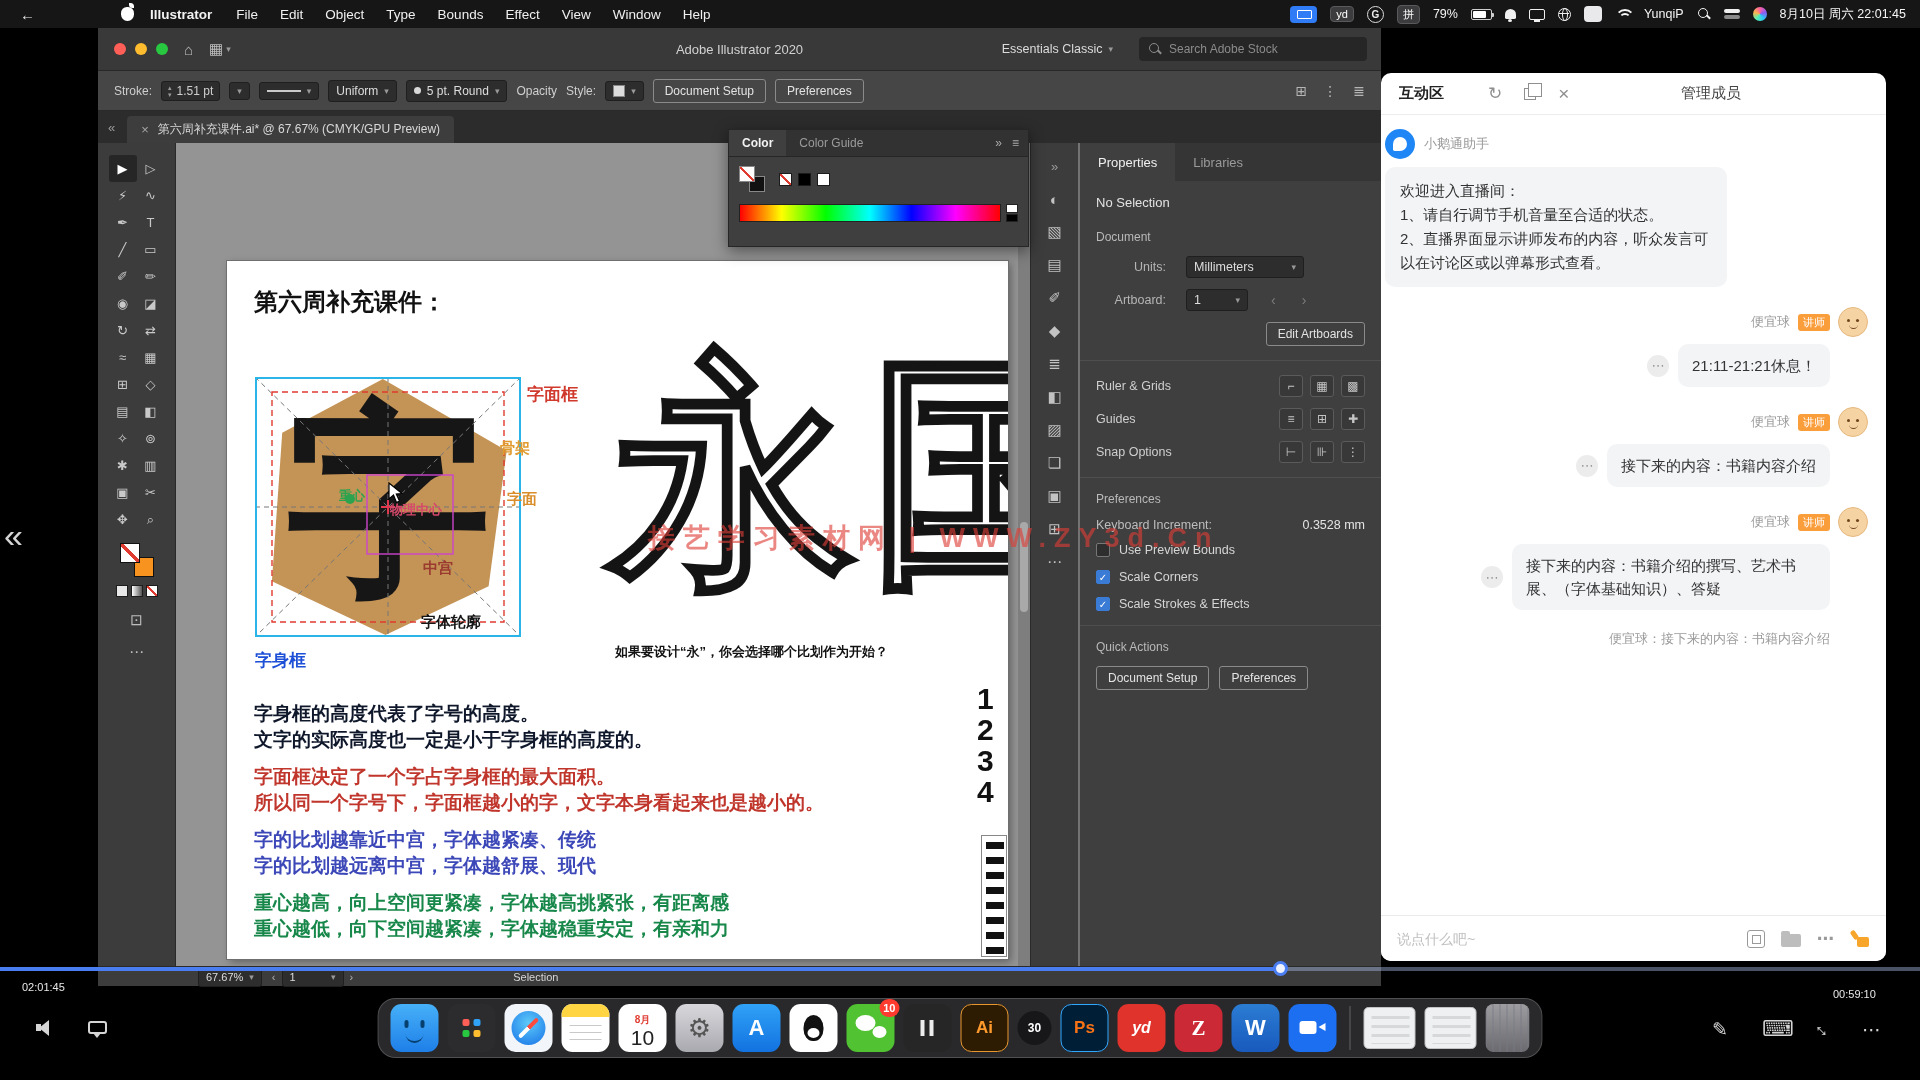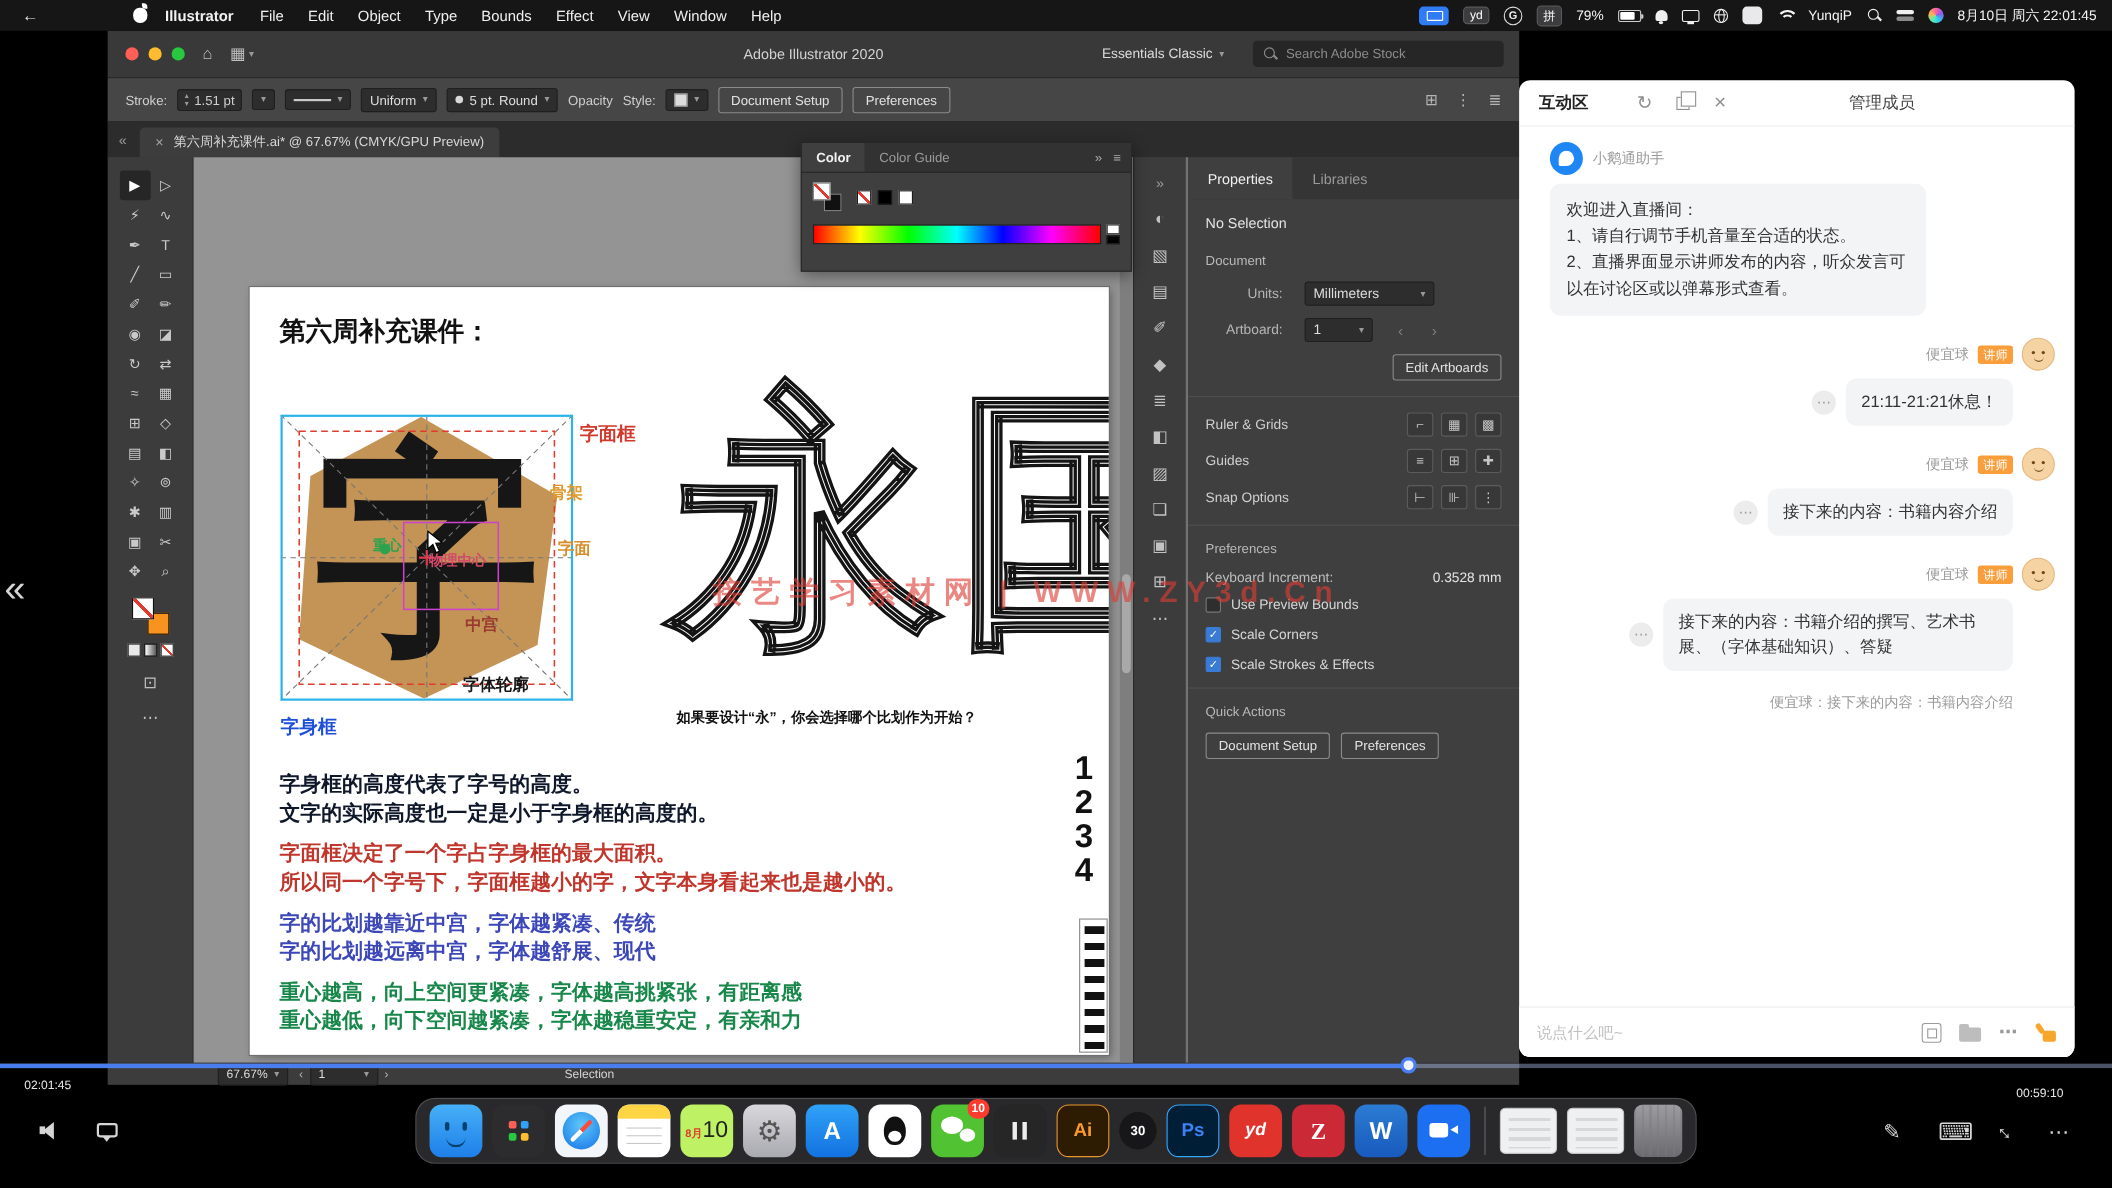--- a/index.html
+++ b/index.html
@@ -201,21 +201,21 @@
 .chat{position:absolute;left:1381px;top:73px;width:505px;height:888px;background:#fff;border-radius:10px;z-index:40;overflow:hidden}
 .chat-header{position:relative;height:42px;border-bottom:1px solid #ededed;display:flex;align-items:center;padding:0 18px}
 .chat-tab{font-size:15px;font-weight:bold;color:#222}
 .ch-icons{display:flex;align-items:center;gap:22px;margin-left:44px;color:#8f8f8f}
 .ch-refresh{font-size:17px}
 .ch-popout{position:relative;width:12px;height:12px;border:1.5px solid #8f8f8f}
 .ch-popout::after{content:"";position:absolute;left:3px;top:-6px;width:12px;height:12px;border:1.5px solid #8f8f8f;background:#fff}
 .ch-close{font-size:19px}
 .chat-members{position:absolute;left:300px;font-size:15px;color:#444}
 .chat-body{position:absolute;top:42px;bottom:46px;left:0;right:0;overflow:hidden;padding:14px 0 0 0;font-size:15px;color:#333}
-.msg-left{padding-left:28px}
+.msg-left{padding-left:4px}
 .asst-head{display:flex;align-items:center;gap:9px}
 .avatar{width:30px;height:30px;border-radius:50%;flex:0 0 auto;position:relative}
 .avatar-bot{background:#1f87f5}
 .avatar-bot::before{content:"";position:absolute;left:8px;top:8px;width:14px;height:14px;background:#fff;border-radius:50% 50% 50% 12%}
 .avatar-face{background:#f6d3a3;border:1px solid #e5b87e}
 .avatar-face::before{content:"";position:absolute;left:8px;top:11px;width:3px;height:3px;border-radius:50%;background:#6e441d;box-shadow:9px 0 0 #6e441d}
 .avatar-face::after{content:"";position:absolute;left:10px;top:15px;width:9px;height:5px;border-bottom:1.5px solid #6e441d;border-radius:0 0 8px 8px}
 .asst-name{color:#9a9a9a;font-size:13px}
 .welcome-bubble{margin:8px 0 0 0;width:342px;background:#f3f4f6;border-radius:10px;padding:12px 15px;line-height:24px}
 .msg-right{display:flex;flex-direction:column;align-items:flex-end;padding-right:18px;margin-top:20px}
@@ -271,41 +271,41 @@
 .tile-finder::after{content:"";position:absolute;left:15px;top:28px;width:18px;height:9px;border-bottom:2.5px solid #073f6e;border-radius:0 0 10px 10px}
 .tile-launchpad{background:#2c2c2e}
 .tile-launchpad::before{content:"";position:absolute;left:15px;top:15px;width:7px;height:7px;border-radius:2px;background:#ff5f57;
  box-shadow:11px 0 0 #30a2f8,0 11px 0 #28c840,11px 11px 0 #febc2e}
 .tile-safari{background:#f2f5f9}
 .tile-safari::before{content:"";position:absolute;left:7px;top:7px;width:34px;height:34px;border-radius:50%;background:radial-gradient(circle at 50% 35%,#5ec9f8,#1672e8)}
 .tile-safari .tile-gfx{position:absolute;left:22px;top:11px;width:4px;height:26px;background:linear-gradient(#ff4b3e 50%,#fff 50%);transform:rotate(45deg);border-radius:2px}
 .tile-notes{background:#fff;overflow:hidden}
 .tile-notes::before{content:"";position:absolute;left:0;top:0;width:48px;height:13px;background:#ffd543}
 .tile-notes::after{content:"";position:absolute;left:8px;top:21px;width:32px;height:1px;background:#c9c9c9;box-shadow:0 7px 0 #c9c9c9,0 14px 0 #c9c9c9}
-.tile-cal{background:#bef264;}
+.tile-cal{background:#ffffff;flex-direction:column}
 .cal-m{color:#e03c31;font-size:10px;font-weight:bold;margin-top:5px}
 .cal-d{color:#222;font-size:21px;line-height:22px;font-weight:300}
 .tile-gear{background:linear-gradient(#d8d8dc,#a9a9b0)}
 .tile-gear .tile-label{color:#555;font-size:26px;font-weight:normal}
 .tile-appstore{background:linear-gradient(#30a2f8,#1272e0)}
 .tile-appstore .tile-label{font-size:22px}
 .tile-qq{background:#fff}
 .tile-qq::before{content:"";position:absolute;left:14px;top:11px;width:20px;height:26px;background:#111;border-radius:50% 50% 46% 46%}
 .tile-qq .tile-gfx{position:absolute;left:18px;top:24px;width:12px;height:10px;background:#fff;border-radius:50%}
 .tile-wechat{background:#51c332}
 .tile-wechat::before{content:"";position:absolute;left:9px;top:11px;width:20px;height:16px;background:#fff;border-radius:50%}
 .tile-wechat .tile-gfx{position:absolute;left:26px;top:22px;width:14px;height:12px;background:#fff;border-radius:50%}
 .tile-pause{background:#262626}
 .tile-pause::before{content:"";position:absolute;left:17px;top:16px;width:4px;height:16px;background:#ededed;box-shadow:9px 0 0 #ededed}
 .tile-ai{background:#2e1c02;border:1.5px solid #e8962e}
 .tile-ai .tile-label{color:#ff9b2d}
 .tile-timer{width:34px;height:34px;border-radius:50%;background:#17171a}
 .tile-timer .tile-label{font-size:12px}
 .tile-ps{background:#001e36;border:1.5px solid #31a8ff}
-.tile-ps .tile-label{color:#3b82f6}
+.tile-ps .tile-label{color:#f97316}
 .tile-yd{background:#e0332c}
 .tile-yd .tile-label{font-style:italic;font-size:16px}
 .tile-z{background:#cc2936}
 .tile-z .tile-label{font-family:"Liberation Serif",serif;font-size:21px}
 .tile-word{background:linear-gradient(#2b7cd3,#185abd)}
 .tile-word .tile-label{font-size:22px}
 .tile-meeting{background:#1d6ff2}
 .tile-meeting::before{content:"";position:absolute;left:11px;top:17px;width:17px;height:13px;background:#fff;border-radius:3px}
 .tile-meeting::after{content:"";position:absolute;left:30px;top:19px;border-top:4.5px solid transparent;border-bottom:4.5px solid transparent;border-right:7px solid #fff}
 .dock-badge{position:absolute;top:-5px;right:-5px;min-width:18px;height:18px;border-radius:9px;background:#ff3b30;

